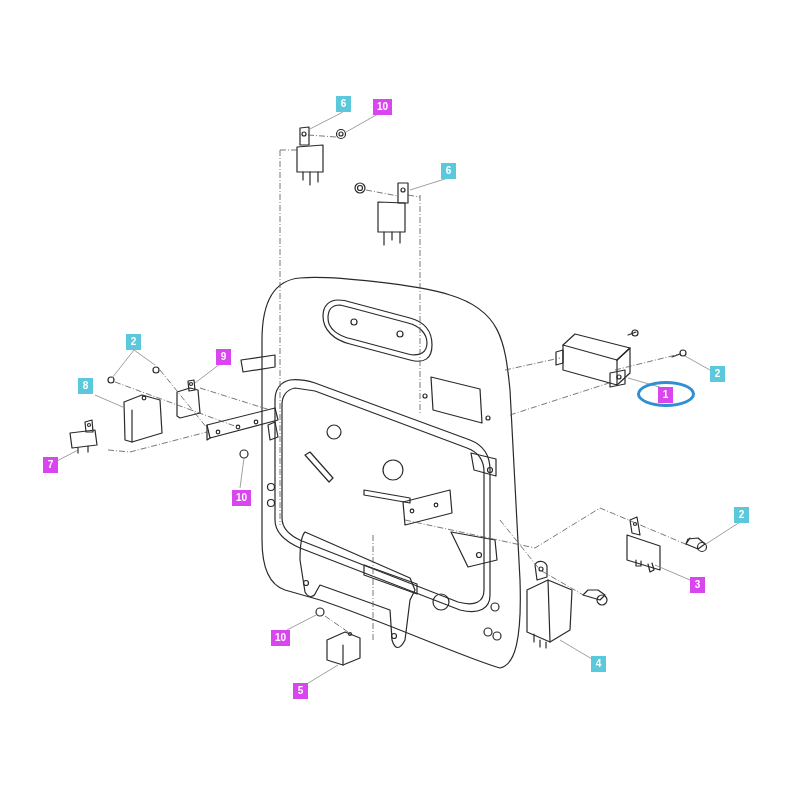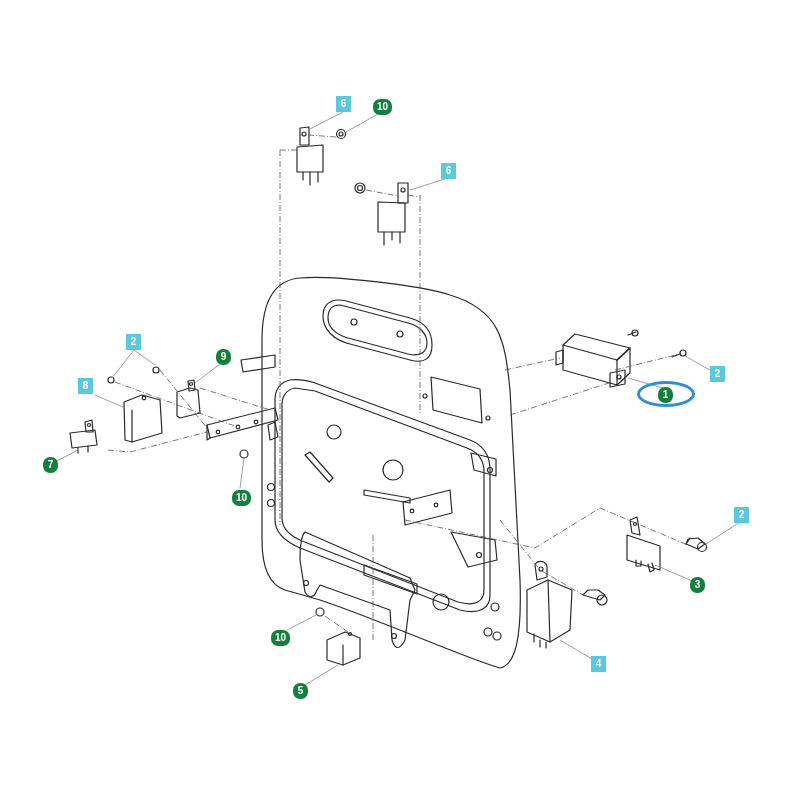--- a/index.html
+++ b/index.html
@@ -1,19 +1,19 @@
 <!DOCTYPE html>
 <html><head>
 <meta charset="utf-8">
 <style>
   html, body { margin: 0; padding: 0; background: #ffffff; }
   body { width: 800px; height: 800px; position: relative; overflow: hidden; font-family: "Liberation Sans", sans-serif; }
   #diagram { position: absolute; left: 0; top: 0; width: 800px; height: 800px; }
   .callout { position: absolute; width: 15px; height: 16px; font-family: "Liberation Sans", sans-serif; font-weight: bold; font-size: 10px; line-height: 16px; text-align: center; color: #ffffff; }
-  .callout.dark { background: #15803d; border-radius: 7px; }
+  .callout.dark { background: #d946ef; }
   .callout.cyan { background: #5bc8dc; }
   .callout.wide { width: 19px; }
   .highlight-ring { position: absolute; border: 3px solid #2f8fd0; border-radius: 50%; box-sizing: border-box; }
 </style>
 </head>
 <body>
 
 <svg id="diagram" viewBox="0 0 800 800" xmlns="http://www.w3.org/2000/svg">
   <g fill="none" stroke="#2a2a2a" stroke-width="1.2" stroke-linejoin="round" stroke-linecap="round">
 

